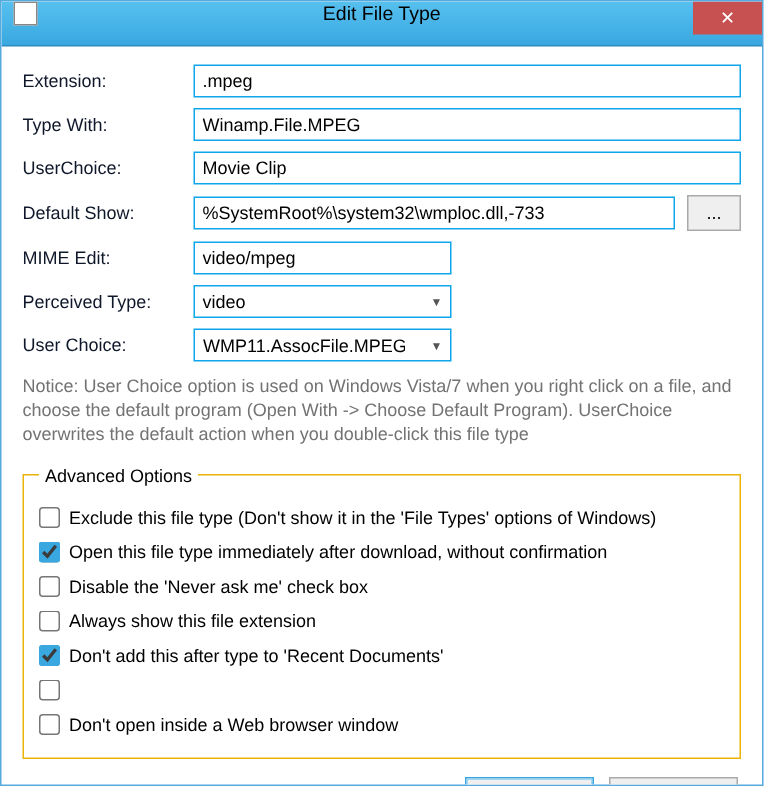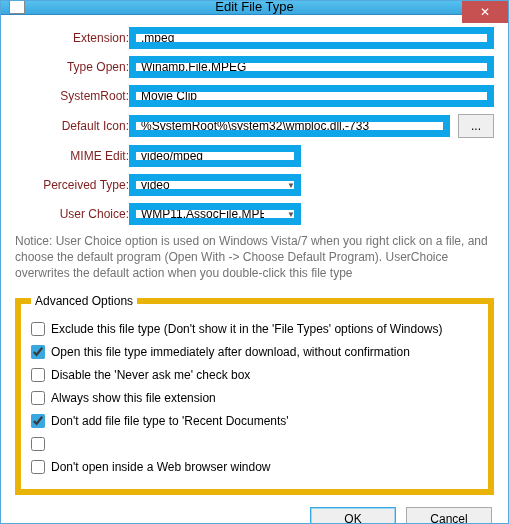--- a/index.html
+++ b/index.html
@@ -7,24 +7,24 @@
     font-family: "Segoe UI", Tahoma, sans-serif;
     font-size: 12px;
     background: #fff;
     width: 509px;
     height: 524px;
     border: 1px solid #56a9dc;
     color: #000;
     position: relative;
   }
   .titlebar {
-    height: 14px;
+    height: 30px;
     background: linear-gradient(to bottom, #56c0ef, #3aa8e0);
     display: flex;
-    align-items: flex-end;
+    align-items: flex-start;
     position: relative;
     border-bottom: 1px solid #2c8bc0;
   }
   .title-icon {
     width: 16px; height: 16px;
     margin-left: 8px;
     background: #fff;
     border: 1px solid #888;
   }
   .title-text {
@@ -50,27 +50,26 @@
   .content {
     padding: 12px 14px 10px 14px;
   }
   .row {
     display: flex;
     align-items: center;
     margin-bottom: 7px;
   }
   .label {
     width: 114px;
-    color: #7f1d1d;
-    text-align: right;
+    color: #0f172a;
   }
   .field {
     flex: 1;
     height: 22px;
-    border: 7px solid #0ea5e9;
+    border: 1px solid #0ea5e9;
     padding: 2px 5px;
     font-family: inherit;
     font-size: 12px;
     background: #fff;
   }
   .field-short { width: 172px; flex: none; }
   .select-wrap {
     position: relative;
     width: 172px;
   }
@@ -95,21 +94,21 @@
     display: flex;
     align-items: center;
     justify-content: center;
   }
   .notice {
     margin: 8px 0 12px 0;
     line-height: 1.35;
     color: #737373;
   }
   fieldset {
-    border: 6px solid #eab308;
+    border: 1px solid #eab308;
     padding: 10px 10px 6px 10px;
     margin-bottom: 12px;
   }
   legend {
     padding: 0 4px;
     color: #000;
   }
   .chk-row {
     display: flex;
     align-items: center;
@@ -152,31 +151,31 @@
 </div>
 
 <div class="content">
 
   <div class="row">
     <span class="label">Extension:</span>
     <input class="field" value=".mpeg" style="">
   </div>
 
   <div class="row">
-    <span class="label">Type Open:</span>
+    <span class="label">Type With:</span>
     <input class="field" value="Winamp.File.MPEG" style="">
   </div>
 
   <div class="row">
-    <span class="label">SystemRoot:</span>
+    <span class="label">UserChoice:</span>
     <input class="field" value="Movie Clip" style="">
   </div>
 
   <div class="row">
-    <span class="label">Default Icon:</span>
+    <span class="label">Default Show:</span>
     <input class="field" value="%SystemRoot%\system32\wmploc.dll,-733" style="">
     <div class="browse-btn">
       <span>...</span>
     </div>
   </div>
 
   <div class="row">
     <span class="label">MIME Edit:</span>
     <input class="field field-short" value="video/mpeg" style="">
   </div>
@@ -213,21 +212,21 @@
     <div class="chk-row">
       <input type="checkbox" class="chk" style="">
       <span>Disable the 'Never ask me' check box</span>
     </div>
     <div class="chk-row">
       <input type="checkbox" class="chk" style="">
       <span>Always show this file extension</span>
     </div>
     <div class="chk-row">
       <input type="checkbox" class="chk" checked="" style="">
-      <span>Don't add file file type to 'Recent Documents'</span>
+      <span>Don't add this after type to 'Recent Documents'</span>
     </div>
     <div class="chk-row">
       <input type="checkbox" class="chk" style="">
     </div>
     <div class="chk-row">
       <input type="checkbox" class="chk" style="">
       <span>Don't open inside a Web browser window</span>
     </div>
   </fieldset>
 

